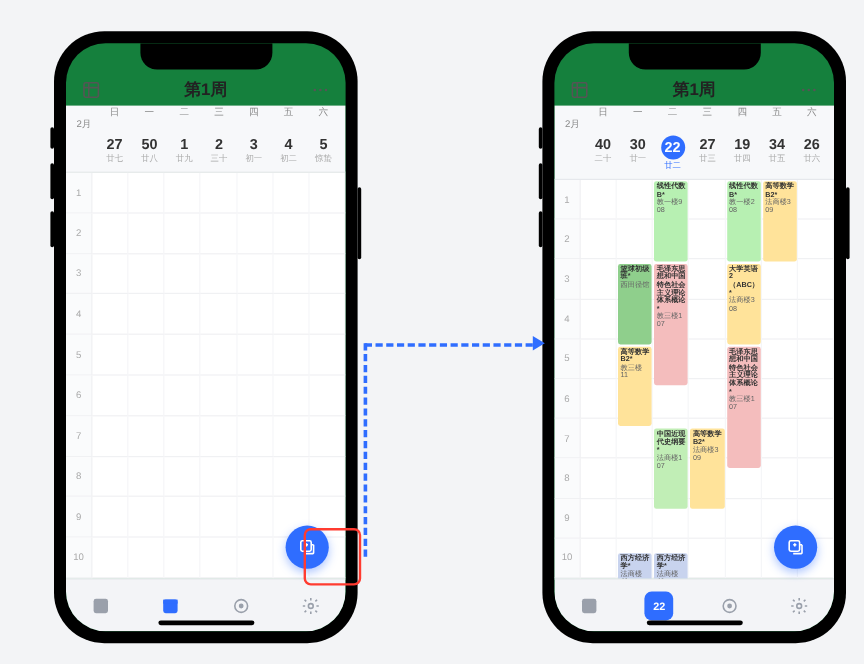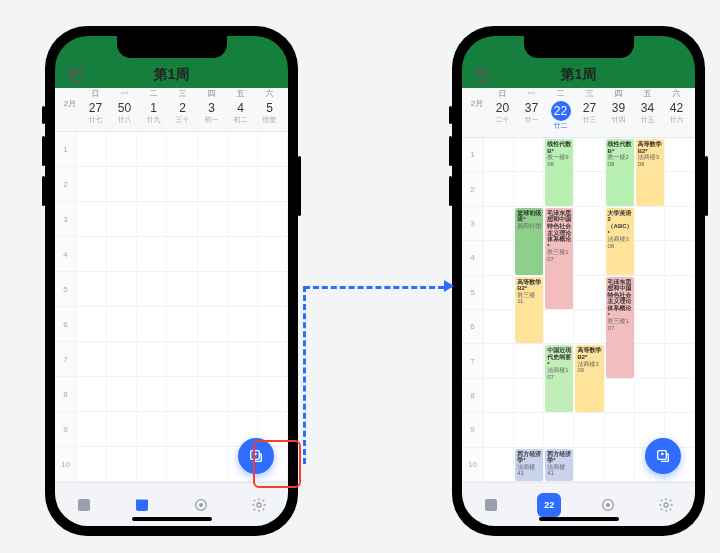--- a/index.html
+++ b/index.html
@@ -68,21 +68,21 @@
   .days {
     display: grid;
     grid-template-columns: 22px repeat(7, 1fr);
     padding: 0 4px 6px 4px;
     border-bottom: 1px solid #e6e8ec;
     background:#f7f8fa;
   }
   .month-label { font-size: 8px; color:#888; text-align:center; padding-top:10px;}
   .day-col { text-align:center; }
   .day-dw { font-size: 8px; color:#888; }
-  .day-num { font-size: 12px; font-weight:400; color:#333; margin-top:2px;}
+  .day-num { font-size: 12px; font-weight:700; color:#333; margin-top:14px;}
   .day-sub { font-size: 7px; color:#aaa; }
   .day-col.active .day-num {
     display:inline-block;
     background:#2f6dff;
     color:#fff;
     border-radius:50%;
     width:20px; height:20px; line-height:20px;
   }
   .day-col.active .day-sub { color:#2f6dff; }
   .body {
@@ -372,47 +372,47 @@
             <circle cx="12" cy="12" r="1.6"></circle>
             <circle cx="19" cy="12" r="1.6"></circle>
           </svg>
       </div>
     </div>
 
     <div class="days" id="right-days">
       <div class="month-label">2月</div>
     <div class="day-col">
           <div class="day-dw">日</div>
-          <div class="day-num">20</div>
+          <div class="day-num">40</div>
           <div class="day-sub">二十</div>
         </div>
         <div class="day-col">
           <div class="day-dw">一</div>
-          <div class="day-num">37</div>
+          <div class="day-num">30</div>
           <div class="day-sub">廿一</div>
         </div>
         <div class="day-col active"><div class="day-dw">二</div><div class="day-num">22</div><div class="day-sub">廿二</div></div>
         <div class="day-col">
           <div class="day-dw">三</div>
           <div class="day-num">27</div>
           <div class="day-sub">廿三</div>
         </div>
         <div class="day-col">
           <div class="day-dw">四</div>
-          <div class="day-num">39</div>
+          <div class="day-num">19</div>
           <div class="day-sub">廿四</div>
         </div>
         <div class="day-col">
           <div class="day-dw">五</div>
           <div class="day-num">34</div>
           <div class="day-sub">廿五</div>
         </div>
         <div class="day-col">
           <div class="day-dw">六</div>
-          <div class="day-num">42</div>
+          <div class="day-num">26</div>
           <div class="day-sub">廿六</div>
         </div>
       </div>
 
     <div class="body" id="right-body" style="grid-template-rows: repeat(10, 1fr);">
         <div class="rownum">1</div>
         <div class="cell"></div>
         <div class="cell"></div>
         <div class="cell"></div>
         <div class="cell"></div>

